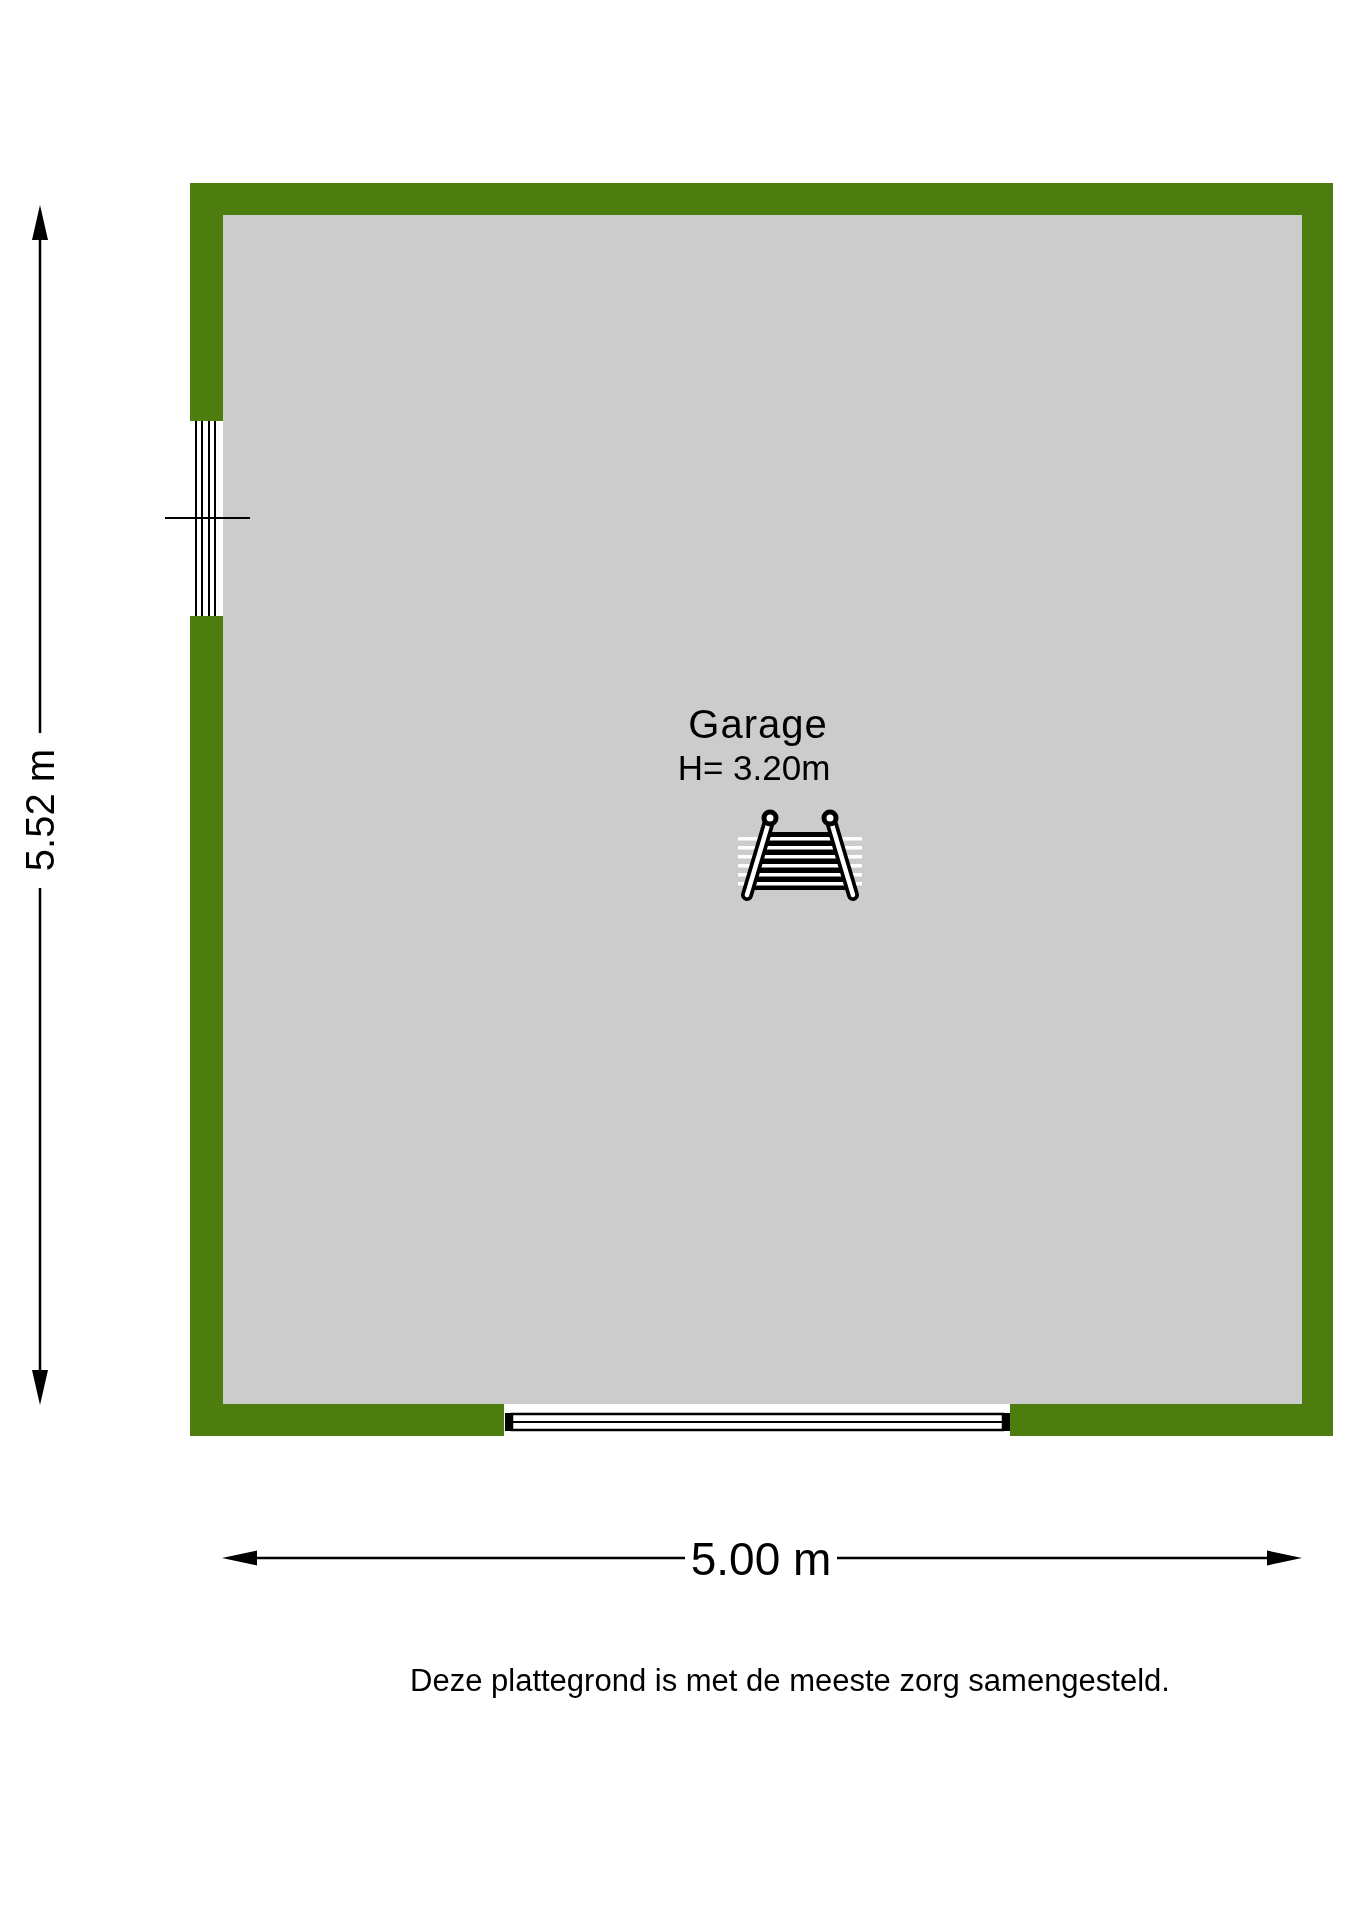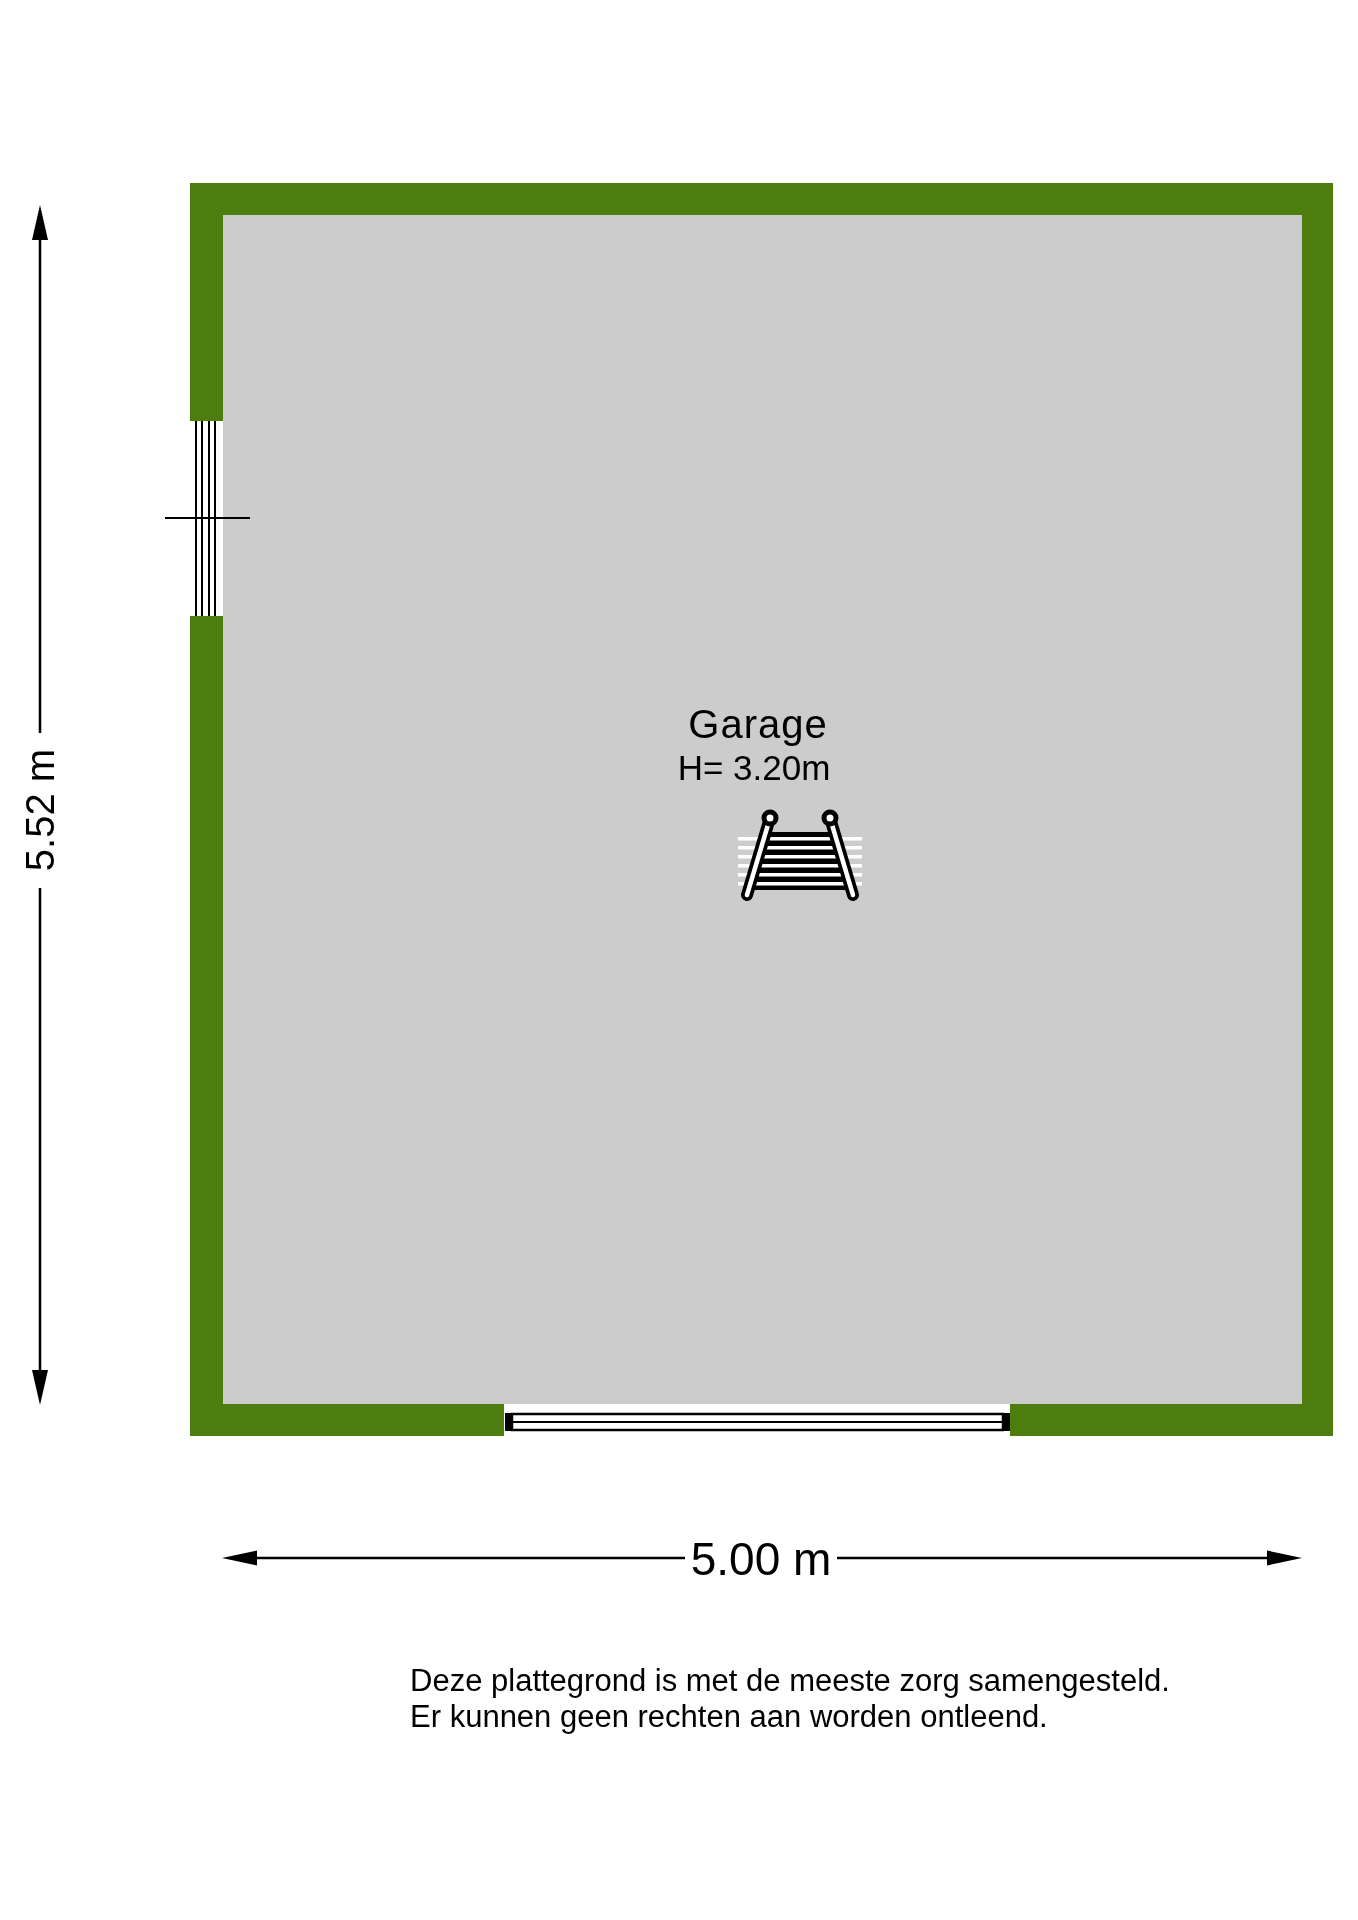--- a/index.html
+++ b/index.html
@@ -167,16 +167,15 @@
   <svg class="hdim-svg" width="1100" height="30" viewBox="0 0 1100 30">
     <polygon points="12,15 47,7.5 47,22.5" fill="#000000"></polygon>
     <line x1="44" y1="15" x2="475" y2="15" stroke="#000000" stroke-width="2.5"></line>
     <line x1="627" y1="15" x2="1060" y2="15" stroke="#000000" stroke-width="2.5"></line>
     <polygon points="1092,15 1057,7.5 1057,22.5" fill="#000000"></polygon>
   </svg>
   <div class="hdim-label">5.00 m</div>
 
   <div class="disclaimer">
     <div>Deze plattegrond is met de meeste zorg samengesteld.</div>
-    <div>Er kunnen geen rechten aan worden ontleend.</div>
   </div>
 
 </div>
 
 </body></html>

